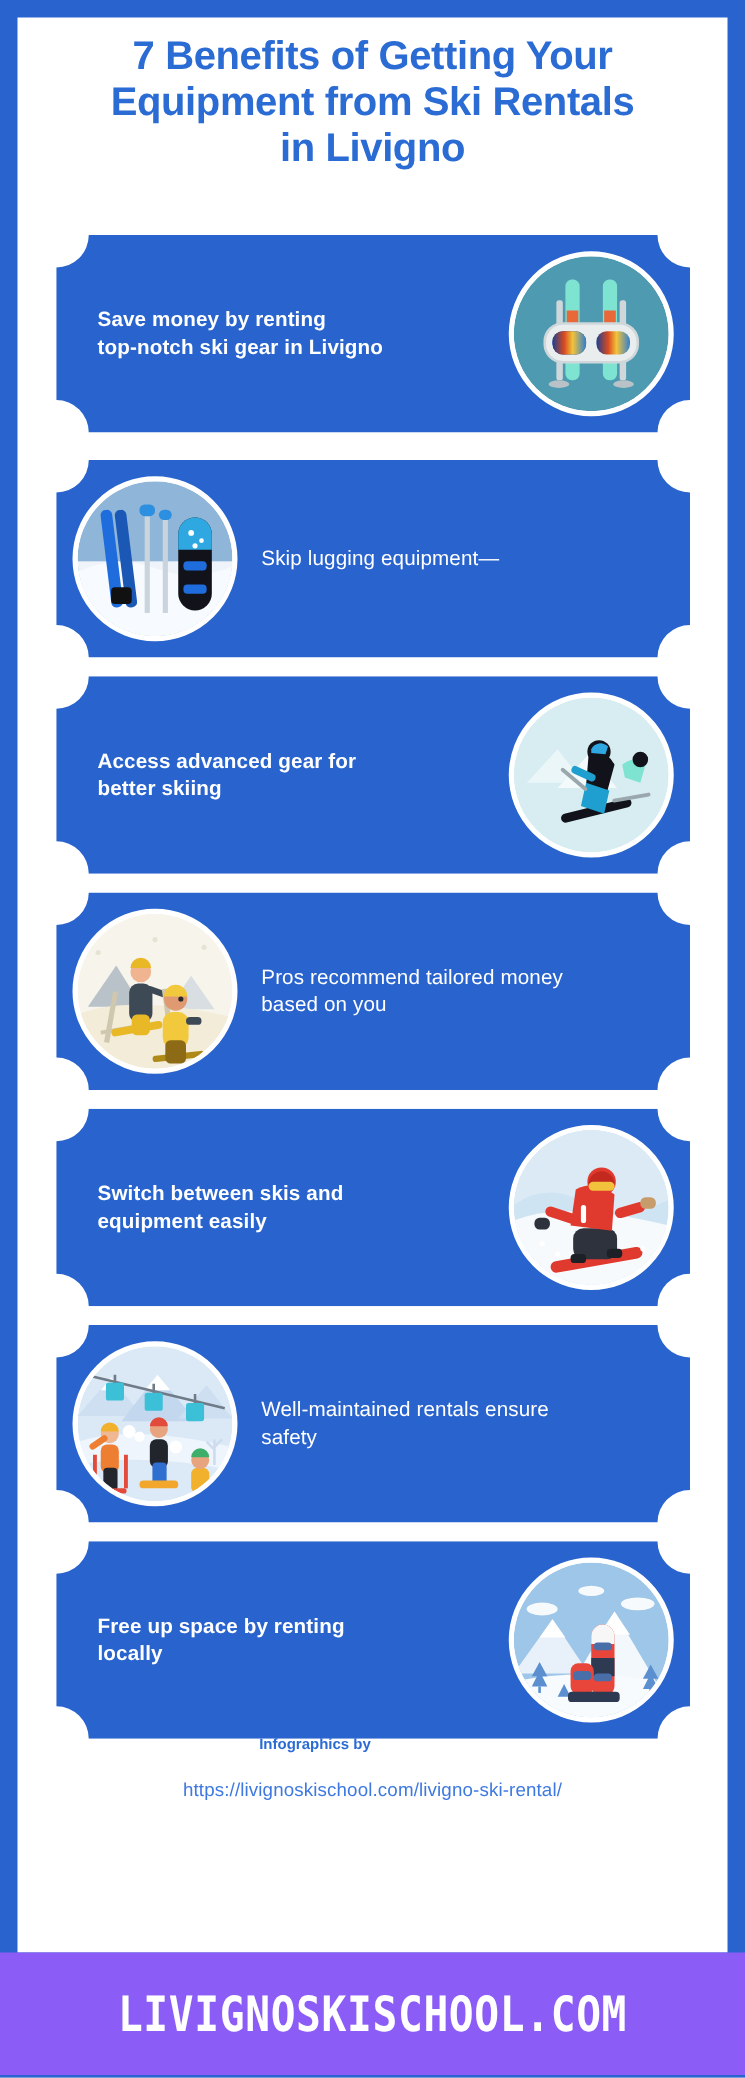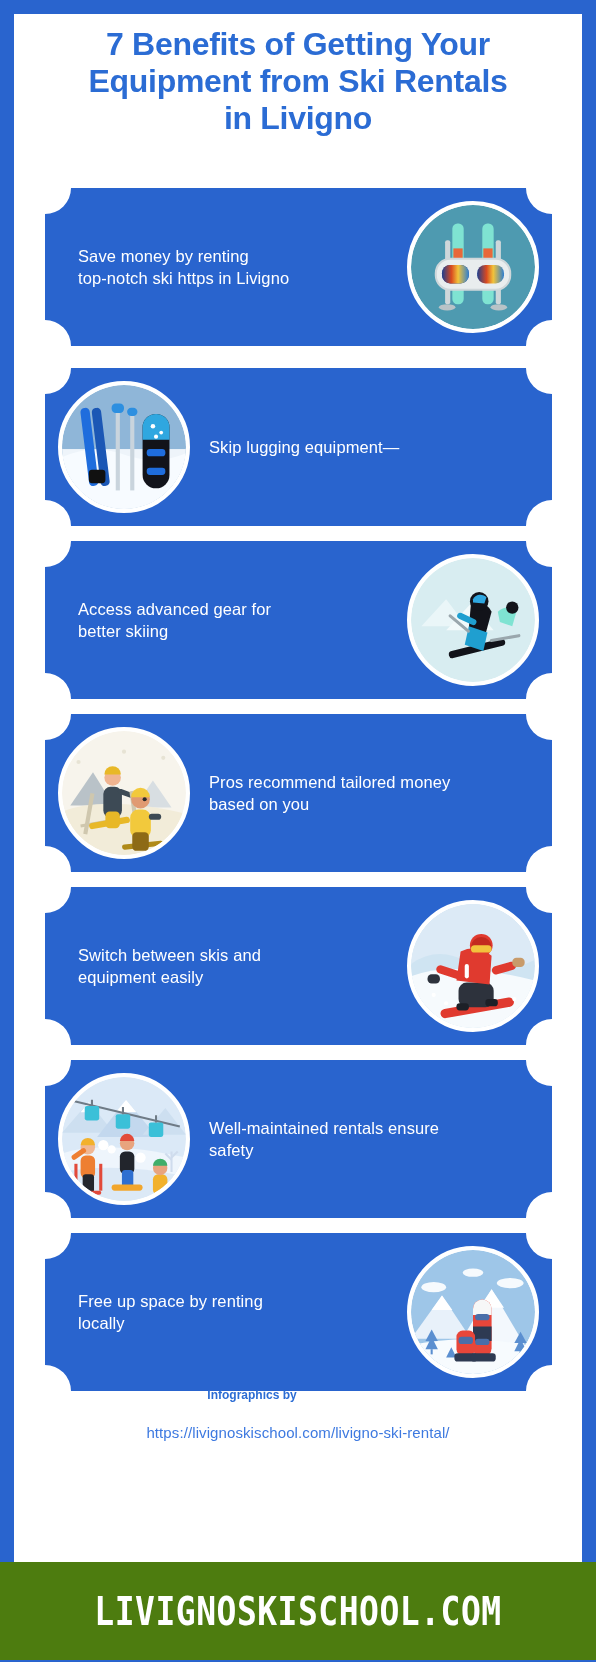--- a/index.html
+++ b/index.html
@@ -34,21 +34,21 @@
     left:45px; width:507px; height:158px;
     color:#ffffff;
   }
   .ticket-bg { position:absolute; inset:0; }
   .ticket-bg svg { display:block; width:100%; height:100%; }
 
   .card-inner {
     position:absolute; inset:0;
     display:flex; align-items:center;
   }
-  .card-inner.text-left  { flex-direction:row; }
+  .card-inner.text-left  { flex-direction:row;font-weight:bold; }
   .card-inner.text-right { flex-direction:row-reverse;border-radius:30px; }
 
   .card-text {
     flex:1 1 auto;
     font-size:16.5px;
     line-height:22px;
     color:#ffffff;
     letter-spacing:0.1px;
   }
   .text-left  .card-text { padding-left:33px; padding-right:6px; }
@@ -81,21 +81,21 @@
   .footer-url {
     position:absolute; left:14px; top:1424px; width:568px;
     text-align:center;
     color:#3d79e0;
     font-size:15px;
     letter-spacing:0.1px;
   }
 
   .brandbar {
     position:absolute; left:0; top:1562px; width:596px; height:98px;
-    background:#4d7c0f;
+    background:#8b5cf6;
     display:flex; align-items:center; justify-content:center;
   }
   .brandbar-text {
     color:#ffffff;
     font-weight:bold;
     font-size:33px;
     letter-spacing:0.5px;
     transform:scaleY(1.18);
     font-family:"DejaVu Sans Mono", monospace;
     font-stretch:condensed;
@@ -116,21 +116,21 @@
 
   <div class="card" id="card1" style="top:188px;">
     <div class="ticket-bg">
       <svg viewBox="0 0 507 158" preserveAspectRatio="none">
         <path d="M26,0 H481 A26,26 0 0 0 507,26 V132 A26,26 0 0 0 481,158 H26 A26,26 0 0 0 0,132 V26 A26,26 0 0 0 26,0 Z" fill="#2964ce"></path>
       </svg>
     </div>
     <div class="card-inner text-left">
       <div class="card-text">
         <div>Save money by renting</div>
-        <div>top-notch ski https in Livigno</div>
+        <div>top-notch ski gear in Livigno</div>
       </div>
       <div class="card-media">
         <div class="media-circle">
           <svg viewBox="0 0 120 120">
             <rect width="120" height="120" fill="#4e9ab0"></rect>
             <g>
               <rect x="40" y="18" width="11" height="78" rx="5" fill="#7fe3d2"></rect>
               <rect x="69" y="18" width="11" height="78" rx="5" fill="#7fe3d2"></rect>
               <rect x="41" y="42" width="9" height="26" fill="#e8683a"></rect>
               <rect x="70" y="42" width="9" height="26" fill="#e8683a"></rect>

